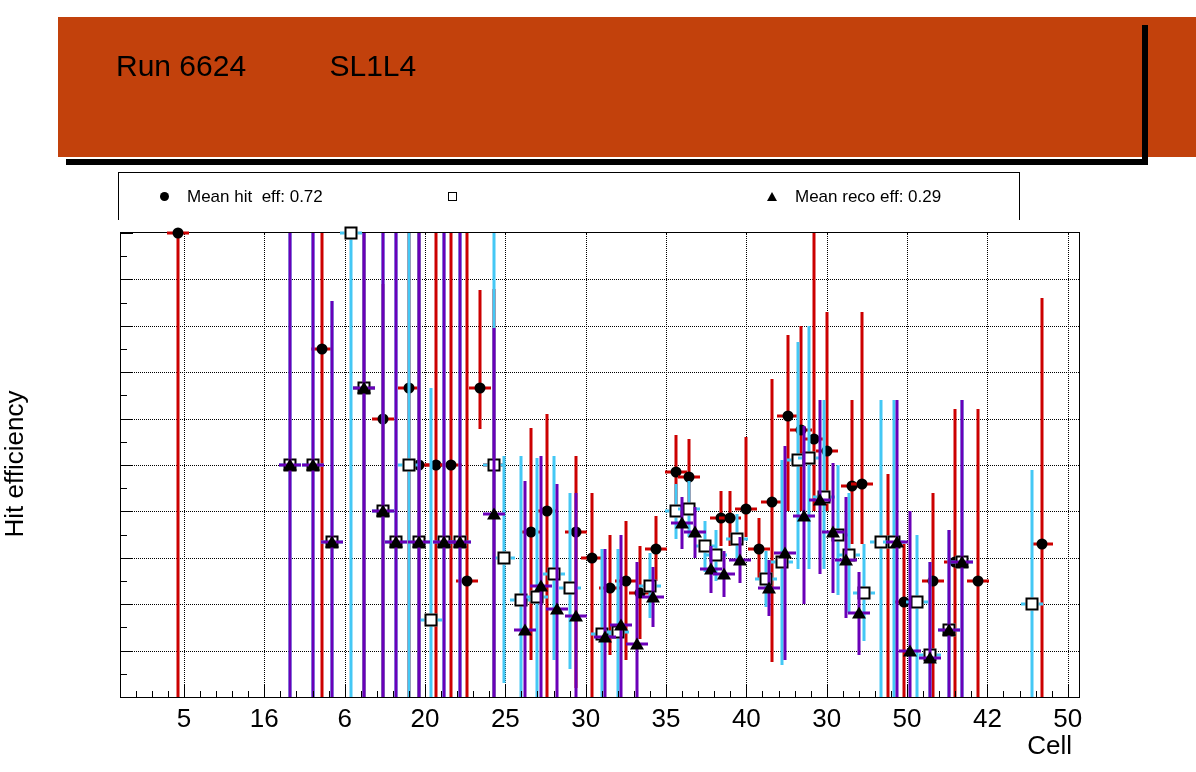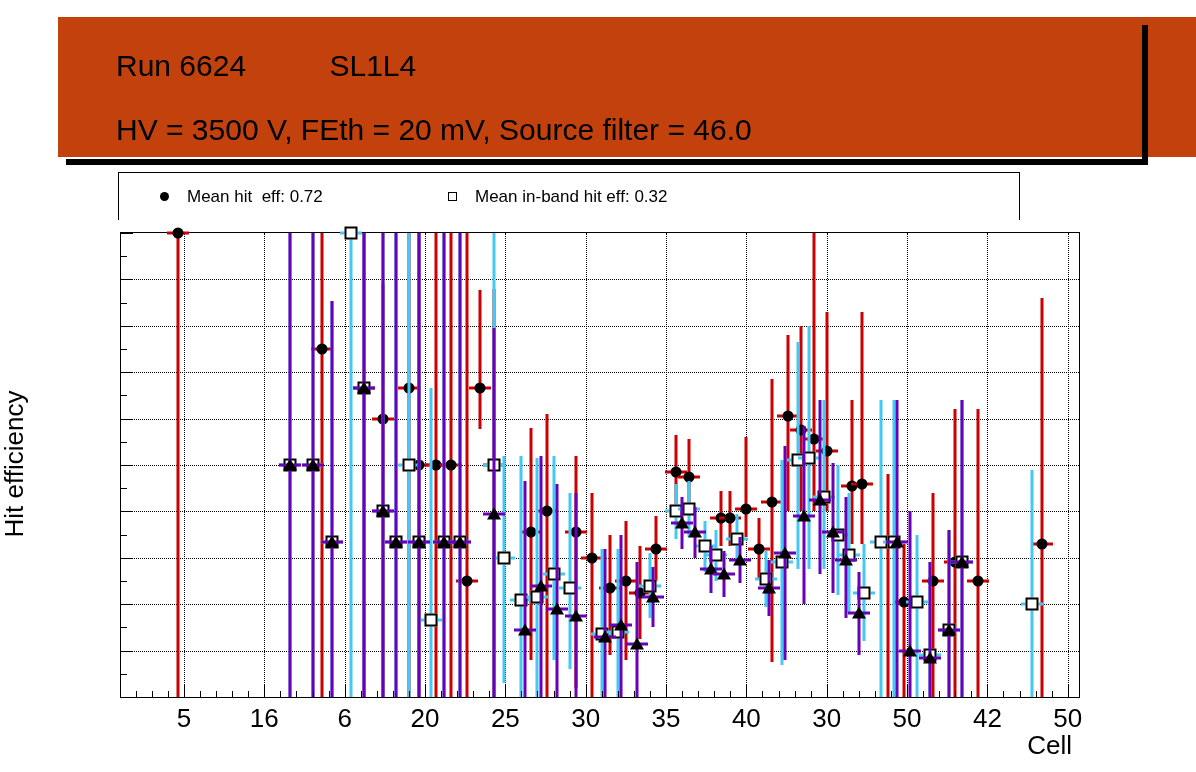--- a/index.html
+++ b/index.html
@@ -58,35 +58,39 @@
   .pt-tri{position:absolute;width:0;height:0;border-left:7px solid transparent;
     border-right:7px solid transparent;border-bottom:12px solid #000;transform:translate(-50%,-55%);}
 </style>
 </head>
 <body>
 
 <div id="title-box">
   <div class="shadow-b"></div>
   <div class="shadow-r"></div>
   <div class="title-line" id="title-line-1">Run 6624          SL1L4</div>
-  <div class="title-line" id="title-line-2">HV = 3500 V, FEth = 20 mV, Source filter = 46.0</div>
 </div>
 
 <div id="legend-box">
     <div class="legend-entry" style="position: absolute; left: 22px;">
       <span class="lg-mark">
         <span class="m-circle"></span>
       </span>
       <span class="lg-txt">Mean hit  eff: 0.72</span>
     </div>
     <div class="legend-entry" style="position: absolute; left: 310px;">
       <span class="lg-mark">
         <span class="m-square"></span>
       </span>
-      <span class="lg-txt">Mean in-band hit eff: 0.32</span>
+    </div>
+    <div class="legend-entry" style="position: absolute; left: 630px;">
+      <span class="lg-mark">
+        <span class="m-tri"></span>
+      </span>
+      <span class="lg-txt">Mean reco eff: 0.29</span>
     </div>
   </div>
 
 <div id="plot-frame">
   <div id="grid-layer">
       <div class="gl-h" style="top: 417.6px;"></div>
       <div class="gl-h" style="top: 371.2px;"></div>
       <div class="gl-h" style="top: 324.8px;"></div>
       <div class="gl-h" style="top: 278.4px;"></div>
       <div class="gl-h" style="top: 232px;"></div>

